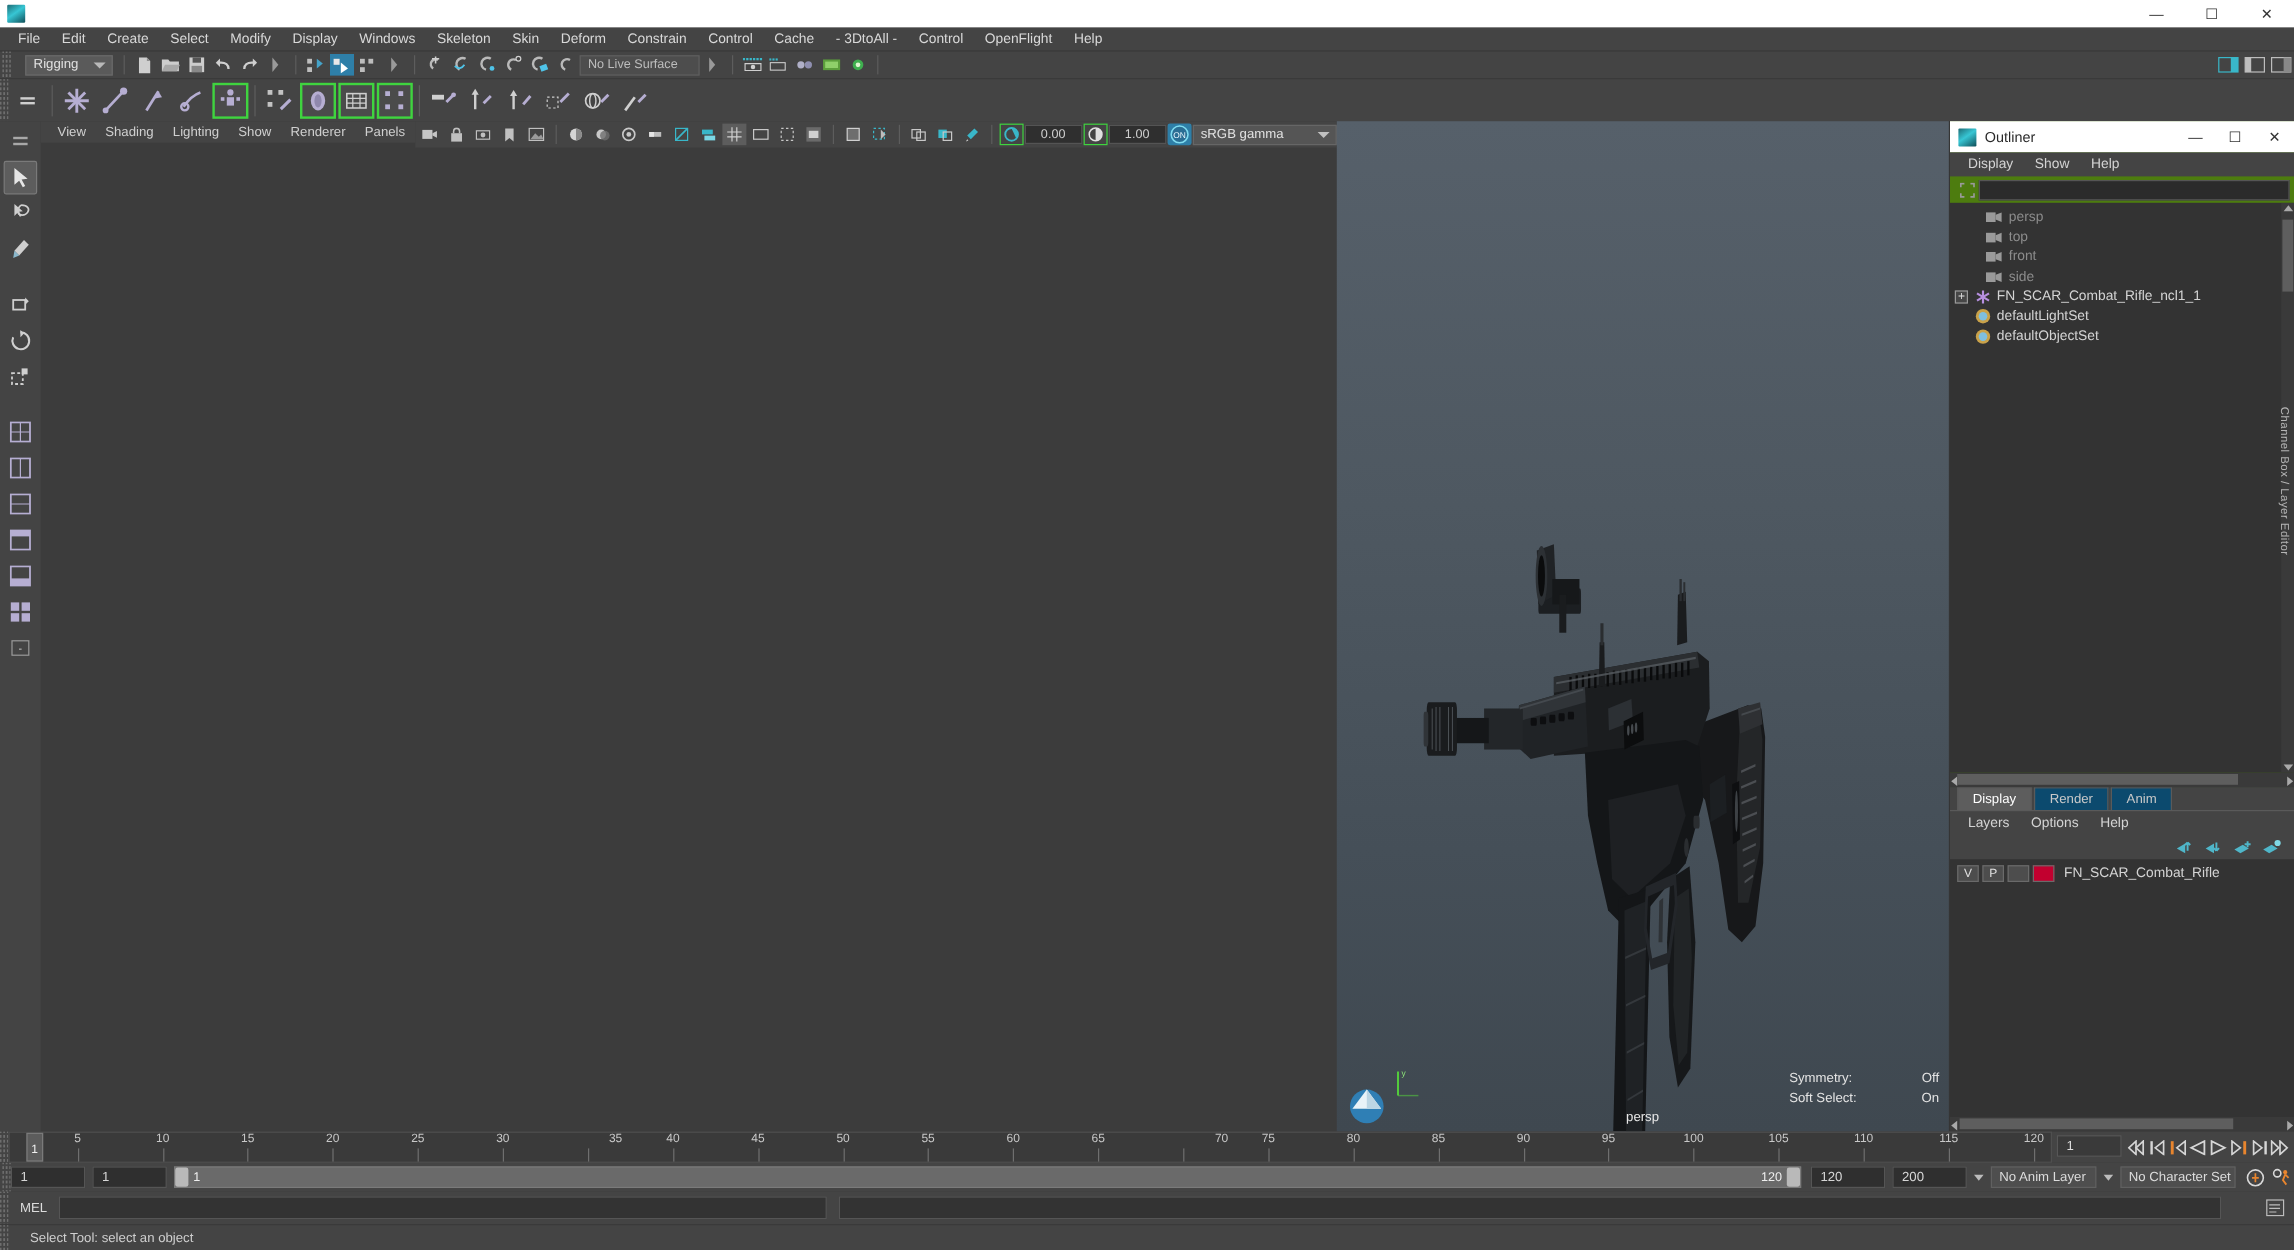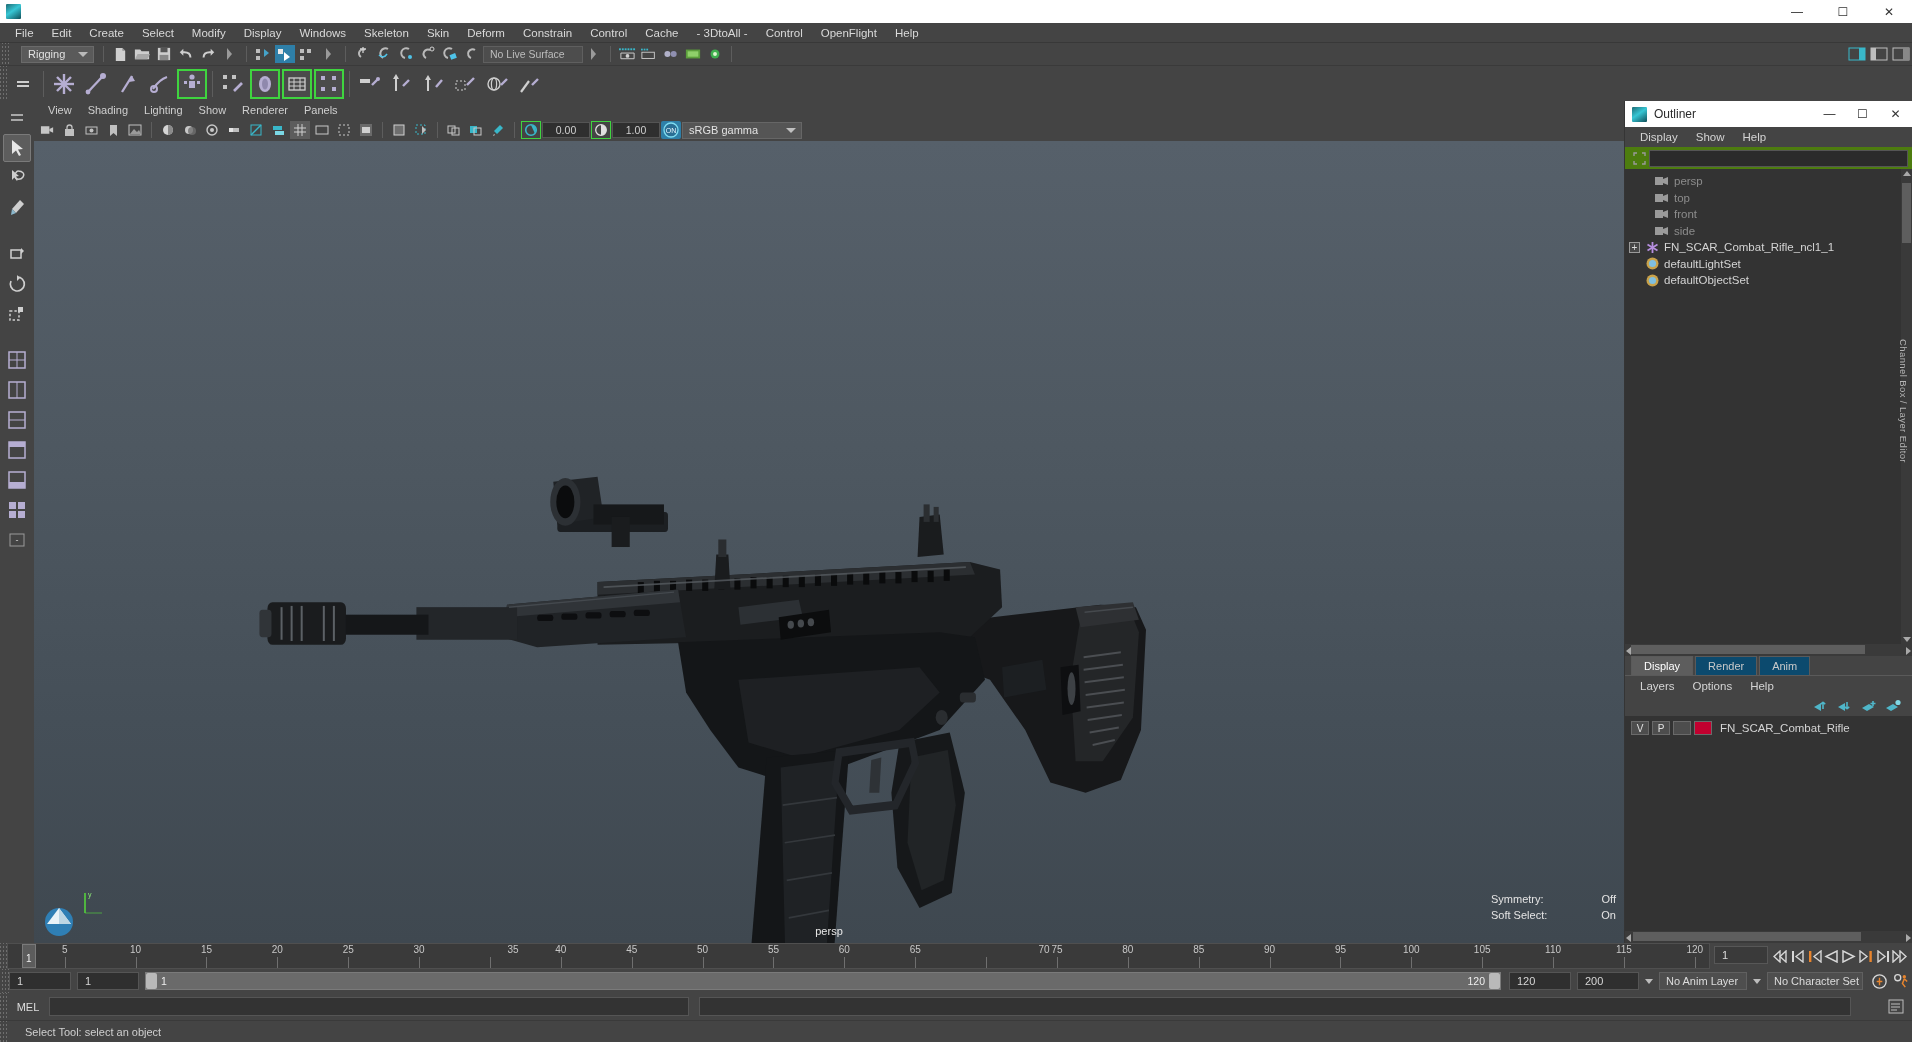--- a/index.html
+++ b/index.html
@@ -50,21 +50,21 @@
   
   .body { flex:1 1 auto; display:flex; min-height:0; background:#3c3c3c; }
   .toolbox { width:34px; flex:0 0 34px; background:#444444; display:flex;
      flex-direction:column; align-items:center; padding-top:2px; }
   .tbox-btn { width:28px; height:28px; margin:1px 0; display:flex; align-items:center;
      justify-content:center; border-radius:2px; flex:0 0 28px; }
   .tbox-btn.sel { background:#5d5d5d; border:1px solid #7a7a7a; }
   .tbox-gap { height:16px; flex:0 0 16px; }
 
   
-  .vpcol { flex:1 1 auto; display:flex; flex-direction:column; min-width:0; }
+  .vpcol { flex:1 1 auto; display:flex; flex-direction:row; min-width:0; }
   .vpmenu { height:18px; background:#444; display:flex; align-items:center;
      font-size:11px; padding-left:6px; flex:0 0 18px; }
   .vpmenu .mi { padding:0 8px; color:#cfcfcf; }
   .vptool { height:22px; background:#444; display:flex; align-items:center; flex:0 0 22px;
      padding-left:2px; }
   .numfield { width:48px; height:16px; background:#2f2f2f; border:1px solid #545454;
      font-size:10.5px; color:#cfcfcf; display:flex; align-items:center; justify-content:center;}
   .gammabox { width:120px; height:17px; background:#555; border:1px solid #666;
      font-size:11px; color:#e2e2e2; display:flex; align-items:center; padding-left:6px;
      position:relative; }
@@ -1171,21 +1171,21 @@
         <div class="tl-num" style="left: 623.7px;">45</div>
         <div class="tl-tick" style="left: 694.575px;"></div>
         <div class="tl-num" style="left: 694.575px;">50</div>
         <div class="tl-tick" style="left: 765.45px;"></div>
         <div class="tl-num" style="left: 765.45px;">55</div>
         <div class="tl-tick" style="left: 836.325px;"></div>
         <div class="tl-num" style="left: 836.325px;">60</div>
         <div class="tl-tick" style="left: 907.2px;"></div>
         <div class="tl-num" style="left: 907.2px;">65</div>
         <div class="tl-tick" style="left: 978.075px;"></div>
-        <div class="tl-num" style="left: 1036px;">70</div>
+        <div class="tl-num" style="left: 1010px;">70</div>
         <div class="tl-tick" style="left: 1048.95px;"></div>
         <div class="tl-num" style="left: 1048.95px;">75</div>
         <div class="tl-tick" style="left: 1119.83px;"></div>
         <div class="tl-num" style="left: 1119.83px;">80</div>
         <div class="tl-tick" style="left: 1190.7px;"></div>
         <div class="tl-num" style="left: 1190.7px;">85</div>
         <div class="tl-tick" style="left: 1261.58px;"></div>
         <div class="tl-num" style="left: 1261.58px;">90</div>
         <div class="tl-tick" style="left: 1332.45px;"></div>
         <div class="tl-num" style="left: 1332.45px;">95</div>

